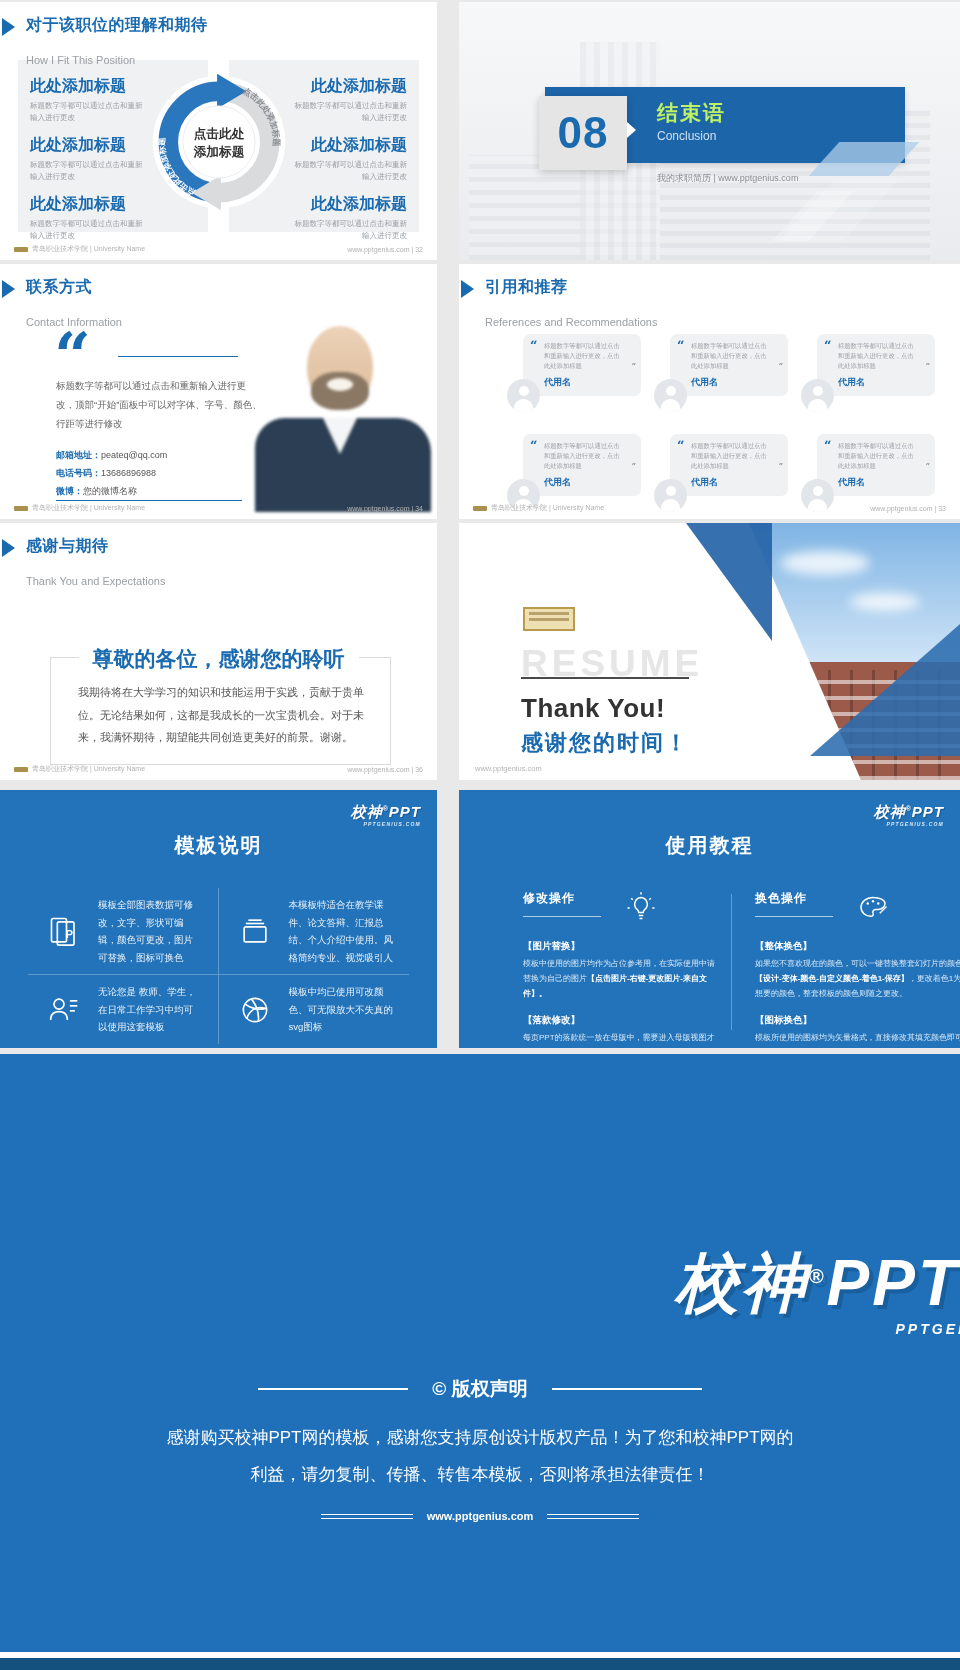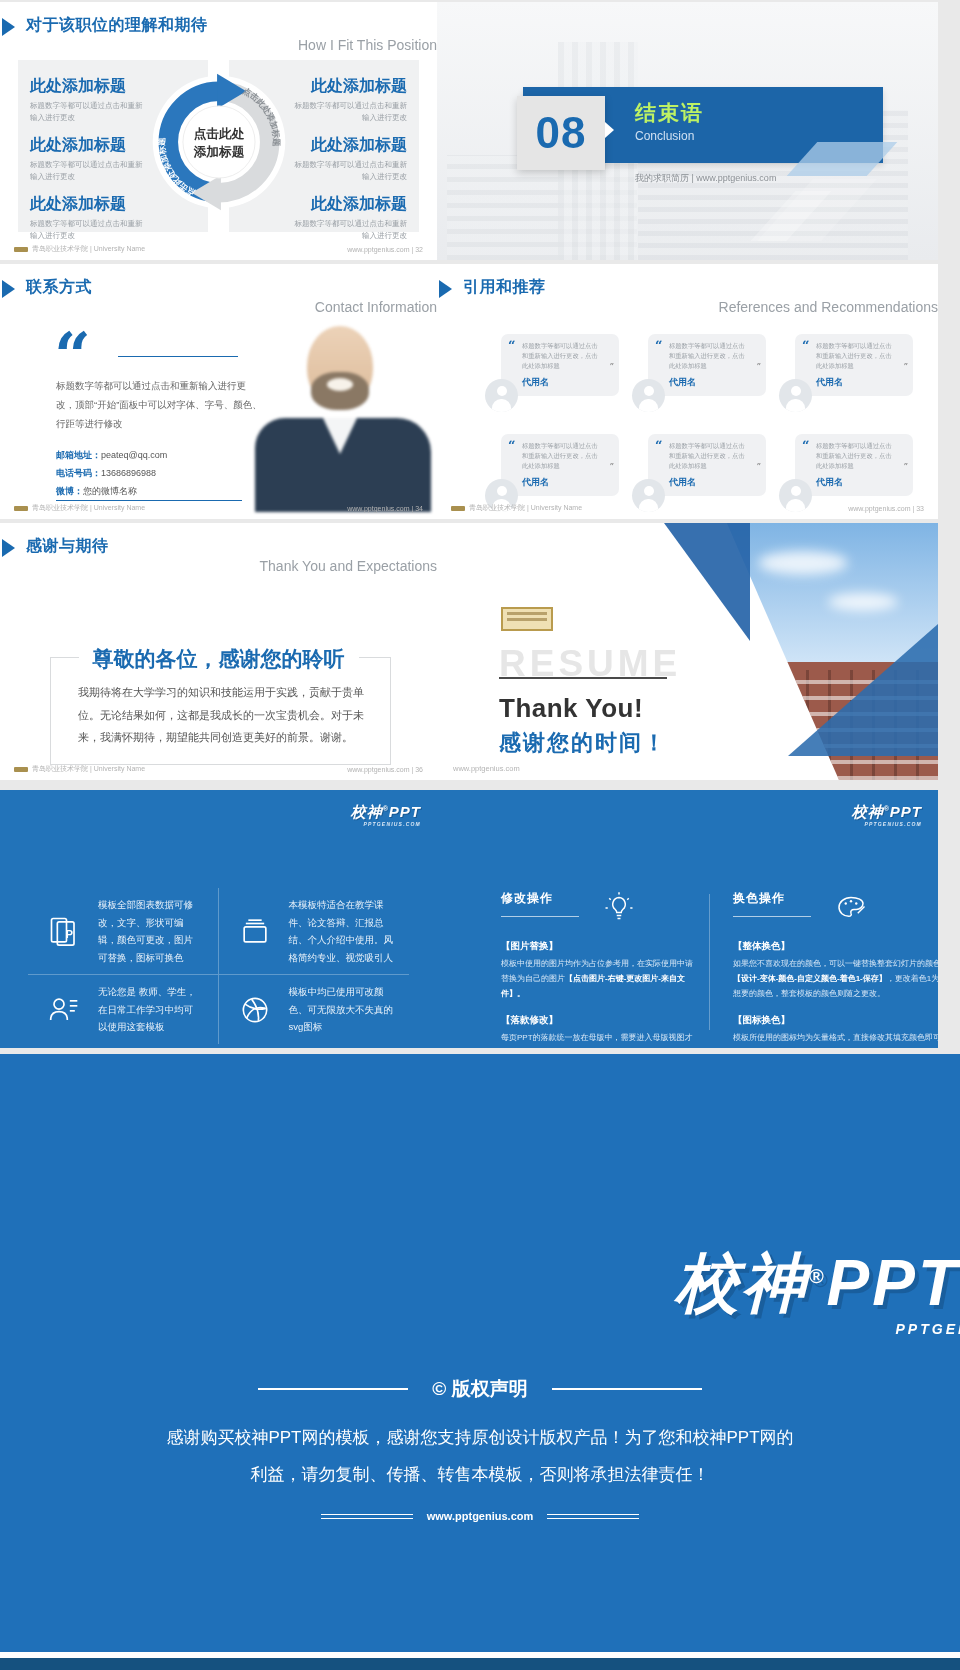--- a/index.html
+++ b/index.html
@@ -1,32 +1,32 @@
 <!DOCTYPE html>
 <html><head>
 <meta charset="utf-8">
 <style>
   html,body{margin:0;padding:0;}
   body{font-family:"Liberation Sans","DejaVu Sans",sans-serif;background:#e9e9e9;}
   #page{width:960px;height:1670px;background:#e9e9e9;overflow:hidden;padding-top:2px;box-sizing:border-box;}
-  .row{display:flex;}
+  .row{display:flex;gap:22px;}
   .row1{height:258px;margin-bottom:4px;}
   .row2{height:255px;margin-bottom:4px;}
   .row3{height:257px;margin-bottom:10px;}
   .row4{height:258px;margin-bottom:6px;}
   .slide{position:relative;background:#fff;overflow:hidden;height:100%;}
   .sL{width:437px;flex:0 0 437px;}
   .sR{width:501px;flex:0 0 501px;}
 
   
   .sl-head{position:absolute;top:13px;left:0;right:0;z-index:5;}
   .head-arrow{position:absolute;left:2px;top:3px;width:0;height:0;
     border-left:13px solid #1a6ab0;border-top:9px solid transparent;border-bottom:9px solid transparent;}
   .sl-title{margin-left:26px;font-size:16px;font-weight:bold;color:#1a6ab0;letter-spacing:.5px;}
-  .sl-sub{margin-left:26px;font-size:14px;color:#9aa0a6;margin-top:1px;text-align:right;}
+  .sl-sub{margin-left:26px;font-size:11px;color:#9aa0a6;margin-top:18px;}
 
   
   .sl-foot{position:absolute;left:14px;right:14px;bottom:6px;display:flex;justify-content:space-between;
     align-items:center;font-size:7px;color:#b3b3b3;z-index:6;}
   .foot-left{display:flex;align-items:center;gap:4px;}
   .logo-chip{width:14px;height:5px;background:#a9904f;border-radius:1px;}
 
   
   .panel{position:absolute;top:58px;width:190px;height:172px;background:#f0f1f2;box-sizing:border-box;padding:16px 12px;}
   .panel.pleft{left:18px;}
@@ -407,20 +407,21 @@
     </div>
   </div>
 
   <div class="row row4">
 
     <div class="slide sL blue-slide">
       <div class="mini-logo">
         <div class="ml-main"><span>校神</span><sup>®</sup><span>PPT</span></div>
         <div class="ml-sub">PPTGENIUS.COM</div>
       </div>
+      <div class="bs-title">模板说明</div>
       <div class="grid7">
         <div class="cell">
           <svg width="40" height="40" viewBox="0 0 48 48" fill="none" stroke="#fff" stroke-width="2">
             <rect x="9" y="9" width="18" height="28" rx="2"></rect>
             <rect x="16" y="13" width="20" height="28" rx="2"></rect>
             <text x="26" y="32" font-size="13" fill="#fff" stroke="none" font-weight="bold">P</text>
           </svg>
           <p>模板全部图表数据可修改，文字、形状可编辑，颜色可更改，图片可替换，图标可换色</p>
         </div>
         <div class="cell">
@@ -451,20 +452,21 @@
           <p>模板中均已使用可改颜色、可无限放大不失真的svg图标</p>
         </div>
       </div>
     </div>
 
     <div class="slide sR blue-slide">
       <div class="mini-logo">
         <div class="ml-main"><span>校神</span><sup>®</sup><span>PPT</span></div>
         <div class="ml-sub">PPTGENIUS.COM</div>
       </div>
+      <div class="bs-title">使用教程</div>
       <div class="tut-div"></div>
 
       <div class="tut-col tut-l">
         <div class="tut-head">
           <span class="th-label">修改操作</span>
           <svg width="36" height="36" viewBox="0 0 48 48" fill="none" stroke="#fff" stroke-width="2">
             <path d="M24 10 a9 9 0 0 1 5 16 c-1 1-2 2-2 4 h-6 c0-2-1-3-2-4 a9 9 0 0 1 5-16z"></path>
             <path d="M21 34 h6"></path>
               <path d="M22 38 h4"></path>
             <path d="M24 3 v3"></path>

